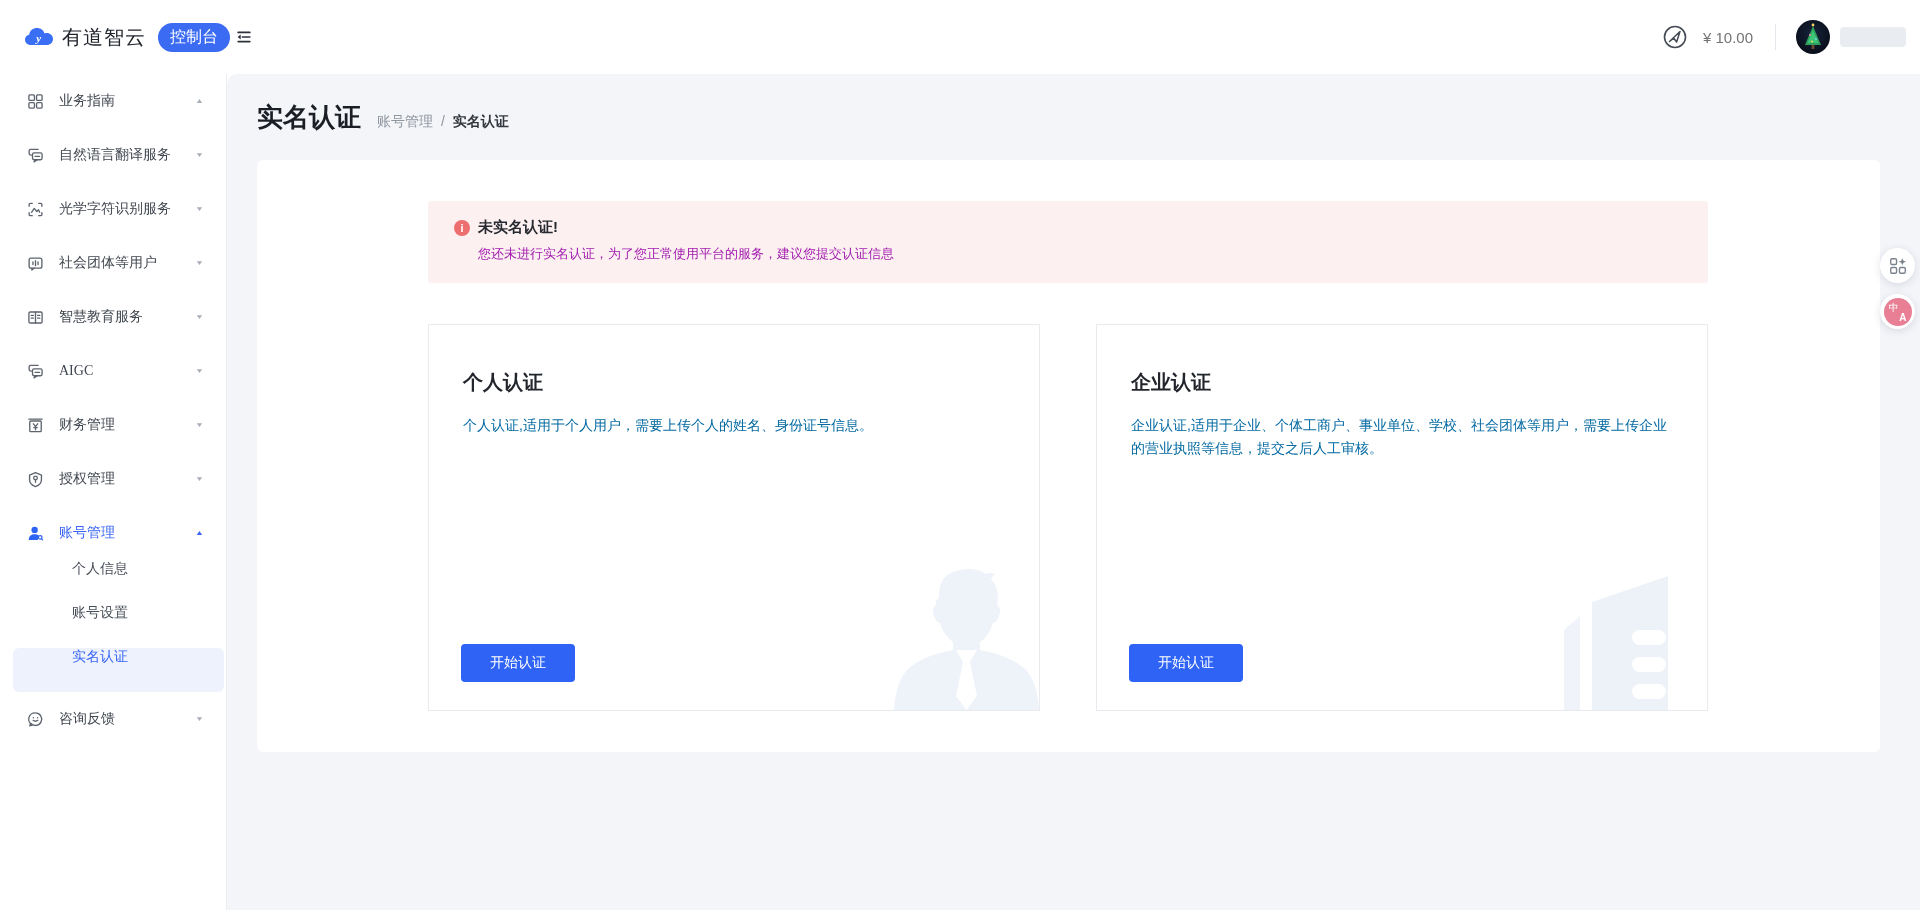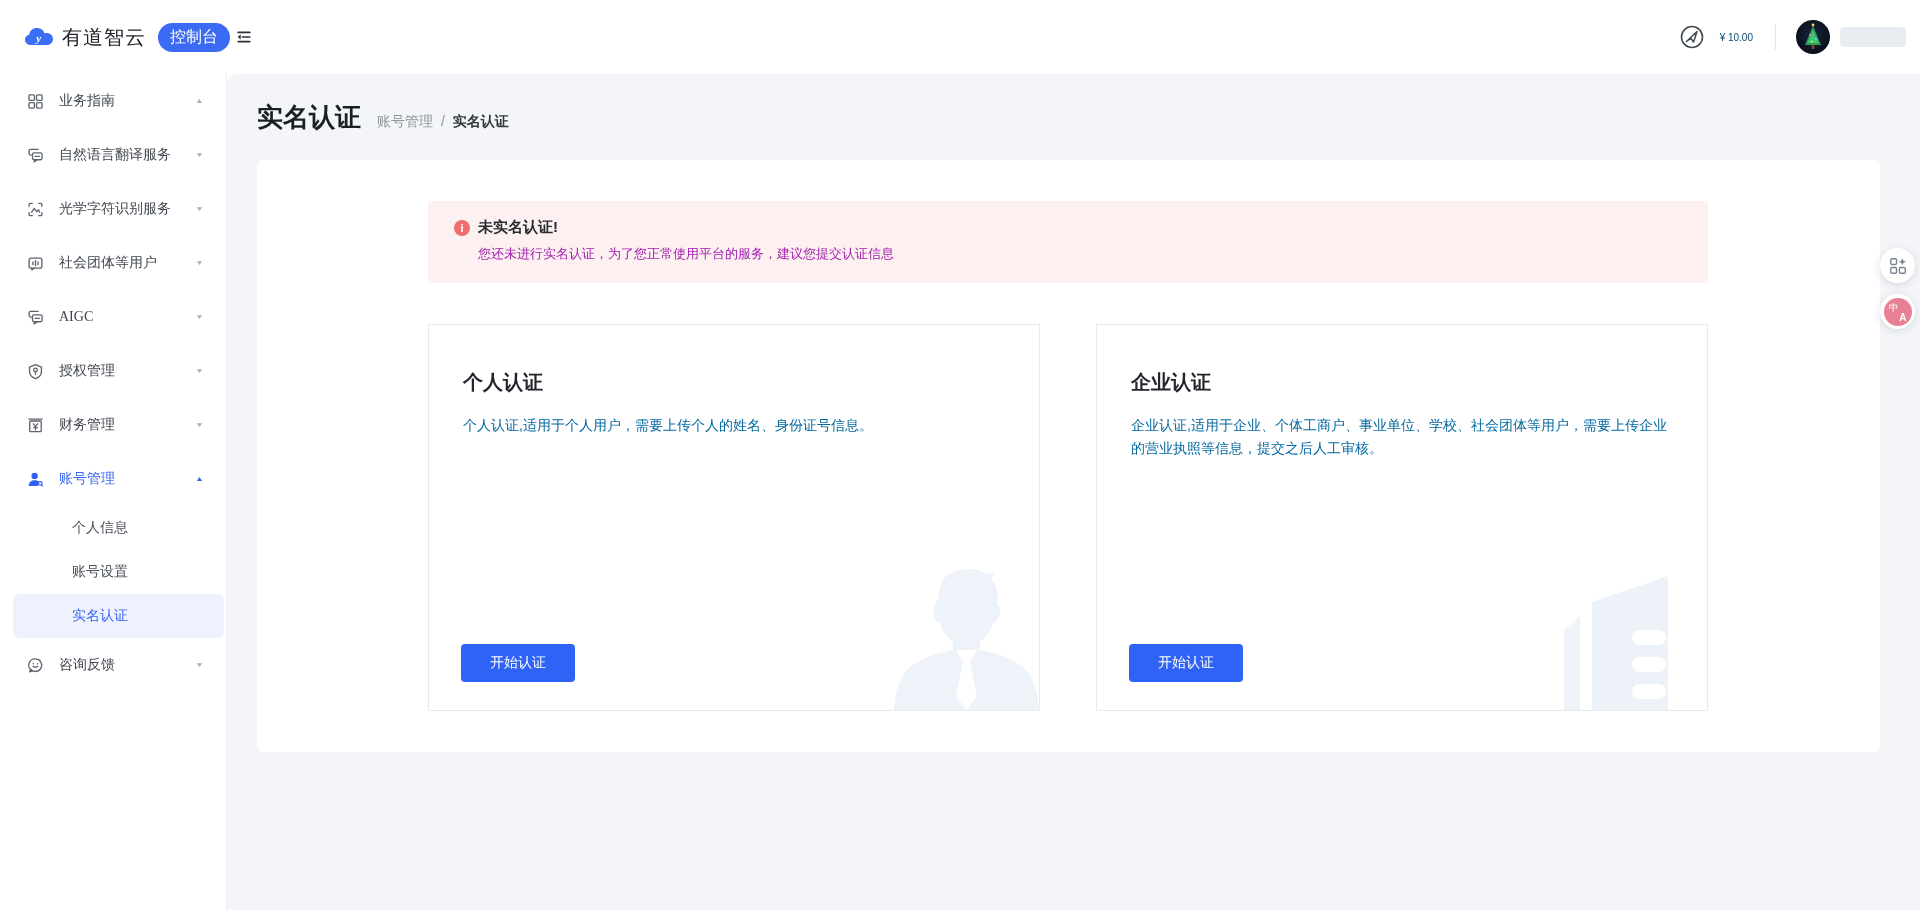--- a/index.html
+++ b/index.html
@@ -8,35 +8,35 @@
 
   
   .header { position:absolute; top:0; left:0; width:1920px; height:74px; background:#fff; z-index:5; }
   .brand { position:absolute; left:24px; top:0; height:74px; display:flex; align-items:center; gap:8px; }
   .brand-logo { width:30px; height:24px; }
   .brand-name { font-size:20px; font-weight:normal; color:#20242b; letter-spacing:1px; }
   .brand-badge { margin-left:4px; background:#3b6bf3; color:#fff; font-size:16px; padding:4px 12px; border-radius:999px; }
   .collapse-btn { position:absolute; left:230px; top:23px; width:28px; height:28px; display:flex; align-items:center; justify-content:center; cursor:pointer; }
   .hdr-right { position:absolute; right:14px; top:0; height:74px; display:flex; align-items:center; }
   .points-icon { width:28px; height:28px; margin-right:14px; }
-  .balance { font-size:10px; color:#0c4a6e; }
+  .balance { font-size:15px; color:#737373; }
   .hdr-divider { width:1px; height:26px; background:#e4e7ec; margin:0 20px 0 22px; }
   .avatar { width:34px; height:34px; border-radius:50%; background:radial-gradient(circle at 50% 42%, #17243c 0%, #0a0f1c 70%); position:relative; overflow:hidden; }
   .avatar svg { position:absolute; left:0; top:0; }
   .user-pill { width:66px; height:20px; border-radius:4px; background:#e9edf2; margin-left:10px; }
 
   
   .sidebar { position:absolute; left:0; top:74px; width:227px; height:836px; background:#fff; border-right:1px solid #eceef2; z-index:4; }
   .nav-item { height:54px; display:flex; align-items:center; padding:0 22px 0 27px; cursor:pointer; position:relative;font-family:Liberation Serif, serif; }
   .nav-item .nav-ic { width:17px; height:17px; flex:0 0 17px; display:flex; align-items:center; }
   .nav-item .nav-label { margin-left:15px; font-size:14px; color:#40464f; flex:1; white-space:nowrap; }
   .nav-item.active .nav-label { color:#3b66f5; }
   .caret { font-size:9px; color:#aab0b9; transform:scale(1,.75); }
   .nav-item.active .caret { color:#3b66f5; }
-  .sub-item { height:44px; display:flex; align-items:center; padding-left:72px; font-size:14px; color:#4a5059; cursor:pointer; }
+  .sub-item { height:44px; display:flex; align-items:flex-start; padding-left:72px; font-size:14px; color:#4a5059; cursor:pointer; }
   .sub-item.active { background:#edf2fc; color:#3b66f5; margin:0 2px 0 13px; border-radius:6px; padding-left:59px; }
   .icon-stroke { stroke:#5d646e; fill:none; stroke-width:1.25; stroke-linecap:round; stroke-linejoin:round; }
 
   
   .main { position:absolute; left:227px; top:74px; width:1693px; height:836px; background:#f3f5f9; border-top-left-radius:10px; }
   .page-head { padding:26px 30px 0 30px; display:flex; align-items:baseline; }
   .page-title { font-size:26px; font-weight:bold; color:#1b1e24; }
   .breadcrumb { margin-left:16px; font-size:14px; }
   .bc-parent { color:#8f959e; }
   .bc-sep { color:#8f959e; margin:0 4px; }
@@ -168,61 +168,77 @@
         <line x1="5.6" y1="6.4" x2="5.6" y2="9"></line>
             <line x1="8" y1="5.4" x2="8" y2="10"></line>
             <line x1="10.4" y1="6.4" x2="10.4" y2="9"></line>
       </g>
         </svg>
       </span>
     <span class="nav-label">社会团体等用户</span>
     <span class="caret">▼</span>
   </div>
 
+  <div class="nav-item">
+    <span class="nav-ic">
+      <svg viewBox="0 0 16 16" width="17" height="17">
+          <g class="icon-stroke">
+        <rect x="1.8" y="2.8" width="12.4" height="10.4" rx="1.2"></rect>
+        <line x1="8" y1="2.8" x2="8" y2="13.2"></line>
+        <line x1="4" y1="6" x2="6" y2="6"></line>
+            <line x1="4" y1="8.6" x2="6" y2="8.6"></line>
+        <line x1="10" y1="6" x2="12" y2="6"></line>
+            <line x1="10" y1="8.6" x2="12" y2="8.6"></line>
+      </g>
+        </svg>
+      </span>
+    <span class="nav-label">智慧教育服务</span>
+    <span class="caret">▼</span>
+  </div>
 
   <div class="nav-item">
     <span class="nav-ic">
       <svg viewBox="0 0 16 16" width="17" height="17">
           <g class="icon-stroke">
         <path d="M10.5 2.2 H3.4 Q2 2.2 2 3.6 V6.2 Q2 7.6 3.4 7.6 H4.2"></path>
         <rect x="5.2" y="5.6" width="9" height="6.4" rx="1.4"></rect>
         <path d="M7.6 12 L6.6 14 L9.6 12"></path>
             <line x1="7.6" y1="8.8" x2="11.8" y2="8.8"></line>
       </g>
         </svg>
       </span>
     <span class="nav-label">AIGC</span>
     <span class="caret">▼</span>
   </div>
 
   <div class="nav-item">
     <span class="nav-ic">
       <svg viewBox="0 0 16 16" width="17" height="17">
           <g class="icon-stroke">
+        <rect x="2.6" y="3.8" width="10.8" height="10" rx="0.8"></rect>
+        <line x1="1.8" y1="2" x2="14.2" y2="2"></line>
+        <path d="M6 6.4 L8 9 L10 6.4 M8 9 V12 M6.4 10 H9.6"></path>
+      </g>
+        </svg>
+      </span>
+    <span class="nav-label">财务管理</span>
+    <span class="caret">▼</span>
+  </div>
+
+  <div class="nav-item">
+    <span class="nav-ic">
+      <svg viewBox="0 0 16 16" width="17" height="17">
+          <g class="icon-stroke">
         <path d="M8 1.6 L13.6 3.8 V8 C13.6 11.4 11.2 13.6 8 14.6 C4.8 13.6 2.4 11.4 2.4 8 V3.8 Z"></path>
         <circle cx="8" cy="6.6" r="1.7"></circle>
             <line x1="8" y1="8.3" x2="8" y2="10.6"></line>
       </g>
         </svg>
       </span>
     <span class="nav-label">授权管理</span>
-    <span class="caret">▼</span>
-  </div>
-
-  <div class="nav-item">
-    <span class="nav-ic">
-      <svg viewBox="0 0 16 16" width="17" height="17">
-          <g class="icon-stroke">
-        <rect x="2.6" y="3.8" width="10.8" height="10" rx="0.8"></rect>
-        <line x1="1.8" y1="2" x2="14.2" y2="2"></line>
-        <path d="M6 6.4 L8 9 L10 6.4 M8 9 V12 M6.4 10 H9.6"></path>
-      </g>
-        </svg>
-      </span>
-    <span class="nav-label">财务管理</span>
     <span class="caret">▼</span>
   </div>
 
   <div class="nav-item active">
     <span class="nav-ic">
       <svg viewBox="0 0 16 16" width="17" height="17">
         <circle cx="7.2" cy="4.6" r="3" fill="#2f63f5"></circle>
         <path d="M1.6 14 C1.8 10.4 4.2 8.8 7.2 8.8 C8.8 8.8 10.2 9.2 11.2 10.2 L10.2 14 Z" fill="#2f63f5"></path>
         <circle cx="12.4" cy="11.6" r="1.7" fill="none" stroke="#2f63f5" stroke-width="1.2"></circle>
         <line x1="13.6" y1="12.9" x2="14.6" y2="14" stroke="#2f63f5" stroke-width="1.2" stroke-linecap="round"></line>

